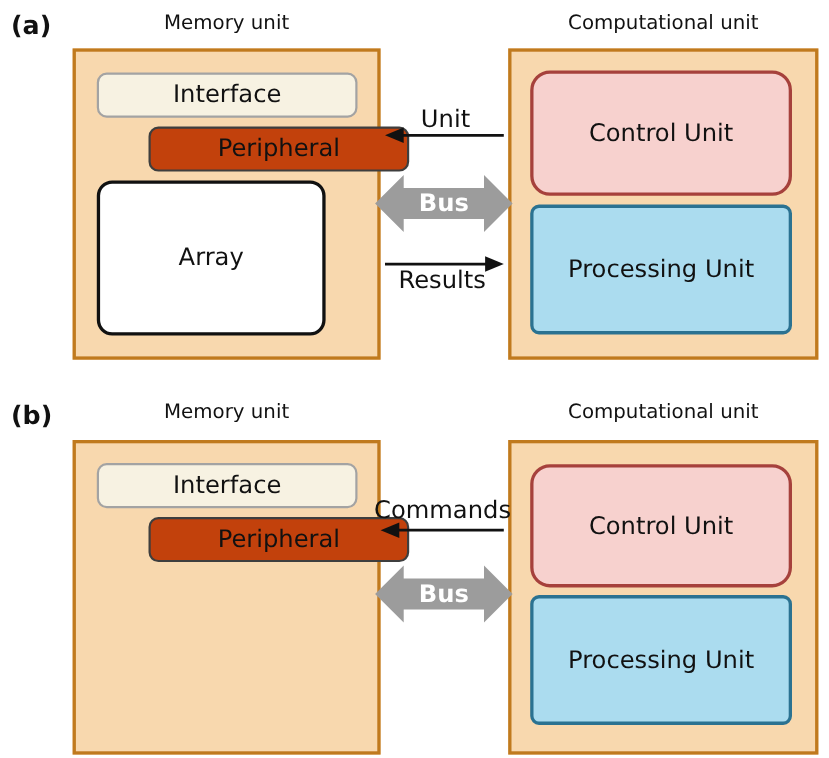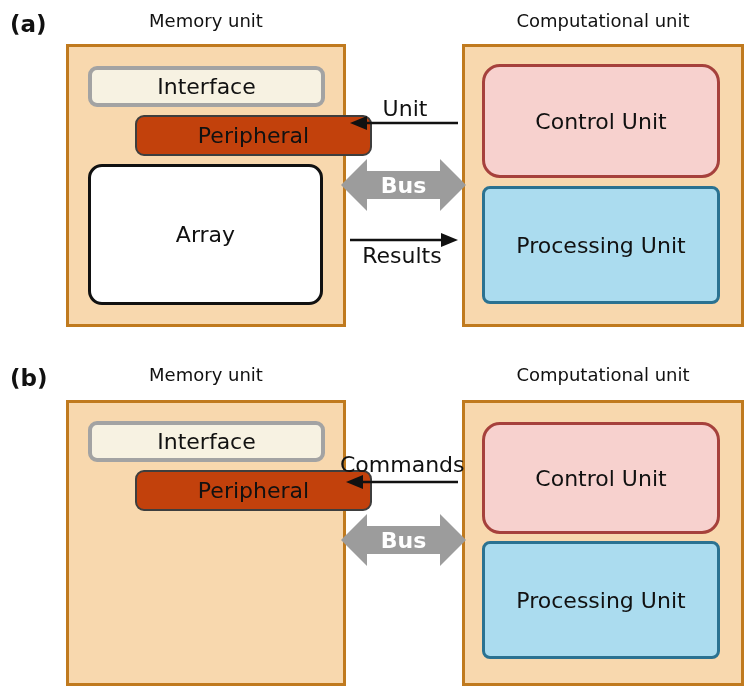--- a/index.html
+++ b/index.html
@@ -6,21 +6,21 @@
   .canvas {
     position:relative; width:754px; height:689px; background:#ffffff;
     font-family:"DejaVu Sans","Liberation Sans",sans-serif; color:#111111;
     overflow:hidden;
   }
   .panel-label { position:absolute; font-size:23px; font-weight:bold; }
   .unit-title { position:absolute; font-size:18px; text-align:center; white-space:nowrap; }
   .unit-box { position:absolute; background:#F8D8AE; border:3px solid #C07A1E; box-sizing:border-box; z-index:1; }
   .inner-box { position:absolute; display:flex; align-items:center; justify-content:center;
                font-size:22px; box-sizing:border-box; text-align:center; }
-  .io-box   { background:#F7F2E2; border:4px solid #a3a3a3; border-radius:9px; }
+  .io-box   { background:#F7F2E2; border:2px solid #a3a3a3; border-radius:9px; }
   .per-box  { background:#c2410c; border:2px solid #3E3E3E; border-radius:9px;margin-left:47px; }
   .arr-box  { background:#FFFFFF; border:3px solid #111111; border-radius:14px; }
   .ctl-box  { background:#F7D1CE; border:3px solid #A6413C; border-radius:18px; }
   .prc-box  { background:#ABDCEF; border:3px solid #2B7291; border-radius:8px; }
   .carr-box { background:#DFD1E7; border:3px solid #8A69A6; border-radius:14px; }
   .arrow-svg { position:absolute; z-index:2; overflow:visible; }
   .arrow-label { position:absolute; font-size:22px; text-align:center; white-space:nowrap; z-index:3; }
   .bus-label { position:absolute; display:flex; align-items:center; justify-content:center;
                color:#FFFFFF; font-weight:bold; font-size:22px; z-index:3; }
 </style>
@@ -33,21 +33,21 @@
 
   <div class="unit-title" style="left:66px; top:10px; width:280px;">Memory unit</div>
 
   <div class="unit-box" style="left:66px; top:44px; width:280px; height:283px;">
     <div class="inner-box io-box" style="left:19px; top:19px; width:237px; height:41px;">
       <span>Interface</span>
     </div>
     <div class="inner-box per-box" style="left:19px; top:68px; width:237px; height:41px;">
       <span>Peripheral</span>
     </div>
-    <div class="inner-box arr-box" style="left:19px; top:117px; width:235px; height:141px;">
+    <div class="inner-box arr-box" style="left:19px; top:117px; width:208px; height:141px;">
       <span>Array</span>
     </div>
   </div>
 
   <div class="unit-title" style="left:462px; top:10px; width:282px;">Computational unit</div>
 
   <div class="unit-box" style="left:462px; top:44px; width:282px; height:283px;">
     <div class="inner-box ctl-box" style="left:17px; top:17px; width:238px; height:114px;">
       <span>Control Unit</span>
     </div>

